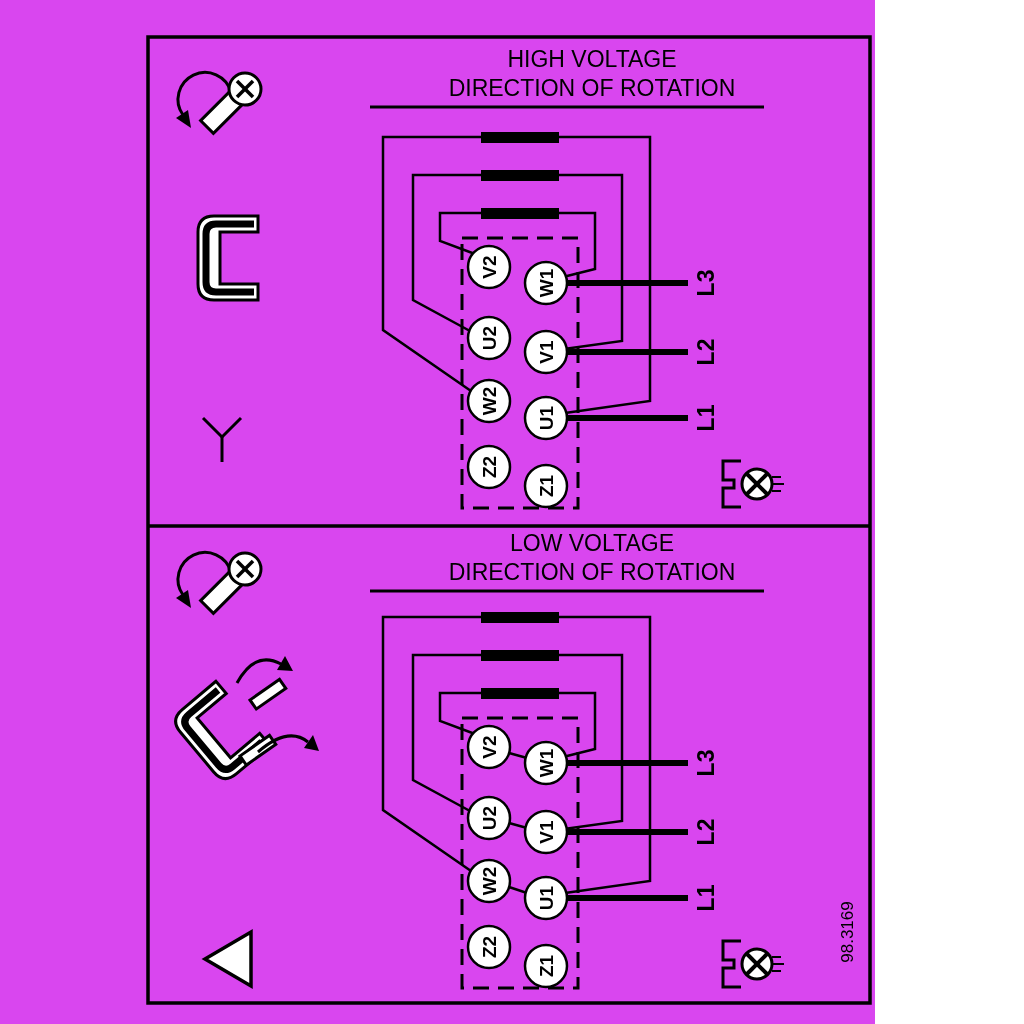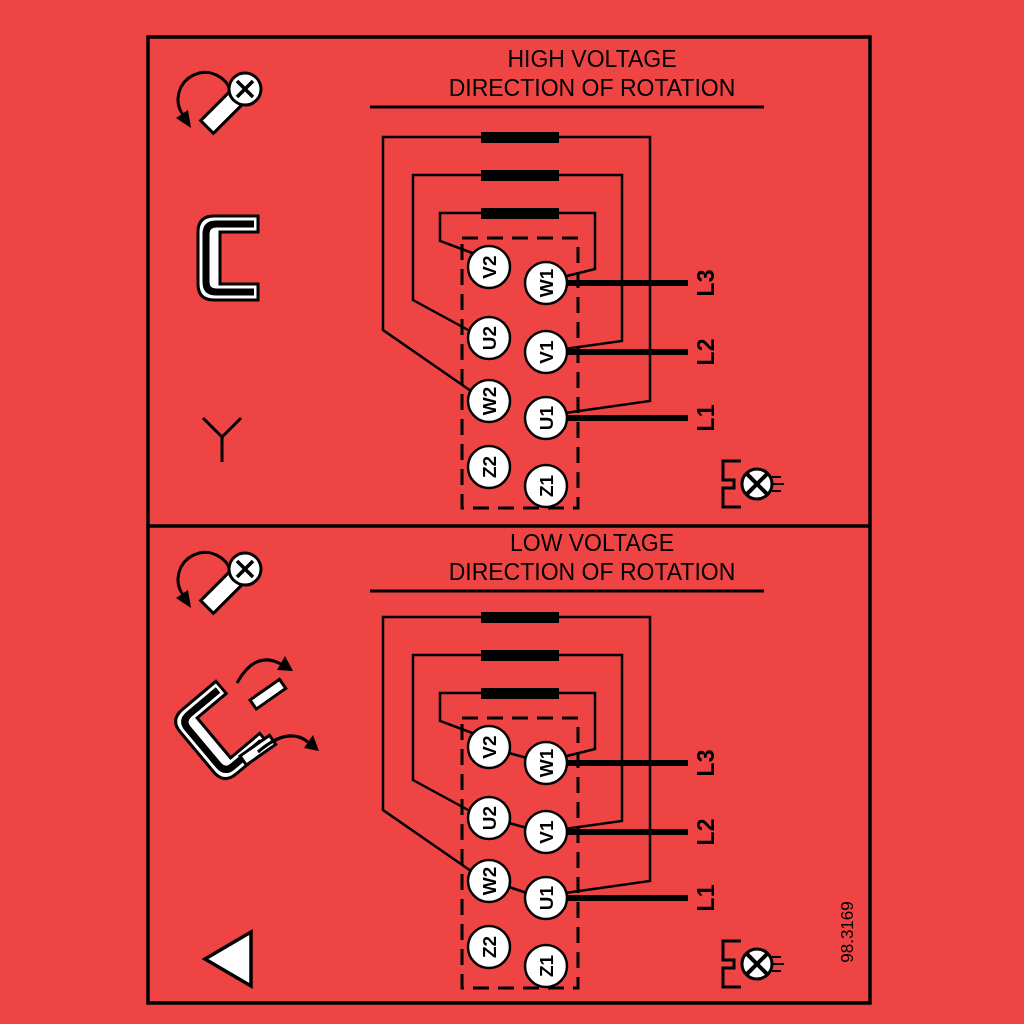--- a/index.html
+++ b/index.html
@@ -1,16 +1,16 @@
 <!DOCTYPE html>
 <html><head>
 <meta charset="utf-8">
 <style>
   html,body { margin:0; padding:0; background:#fff; }
-  .stage { width:1024px; height:1024px; position:relative; background:#ef4444; }
+  .stage { width:875px; height:1024px; position:relative; background:#d946ef; }
   svg { display:block; }
   text { fill:#000; }
   .t-title { font-family:"Liberation Sans",sans-serif; font-size:23px; }
   .t-term  { font-family:"Liberation Sans",sans-serif; font-size:19px; font-weight:bold; }
   .t-line  { font-family:"Liberation Sans",sans-serif; font-size:23px; font-weight:bold; }
   .t-ref   { font-family:"Liberation Sans",sans-serif; font-size:17px; }
   .frame   { fill:none; stroke:#000; stroke-width:3.5; }
   .rule    { stroke:#000; stroke-width:3; }
   .w       { fill:none; stroke:#000; stroke-width:2.5; }
   .w6      { stroke:#000; stroke-width:6; }

